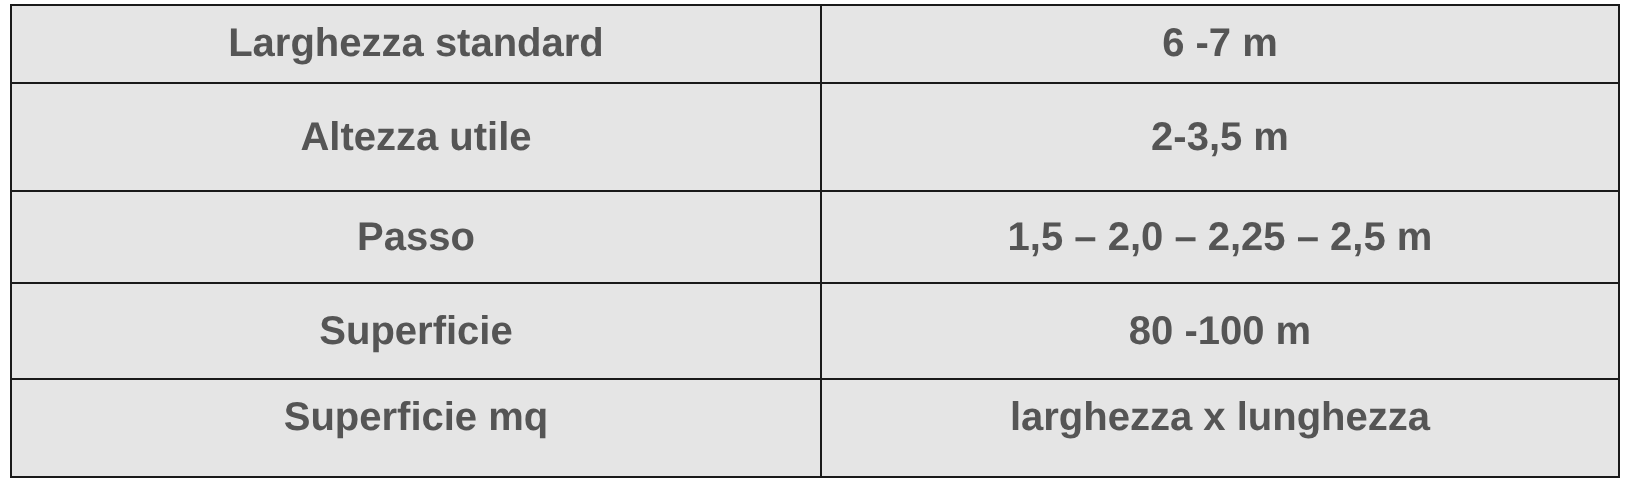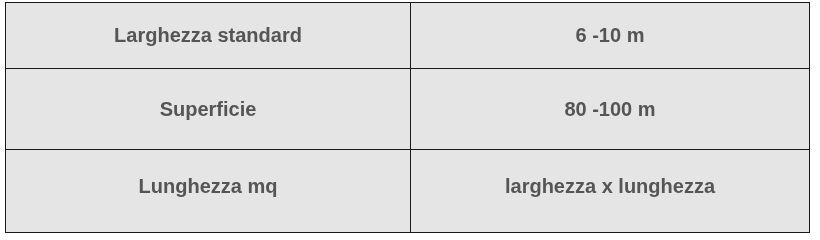--- a/index.html
+++ b/index.html
@@ -54,25 +54,33 @@
 
 <div id="spec-table-wrap">
   <table class="spec-table">
     <colgroup>
       <col class="col-label">
       <col class="col-value">
     </colgroup>
     <tbody>
       <tr data-row="0">
         <td><span class="cell-text">Larghezza standard</span></td>
-        <td><span class="cell-text">6 -10 m</span></td>
+        <td><span class="cell-text">6 -7 m</span></td>
+      </tr>
+      <tr data-row="1">
+        <td><span class="cell-text">Altezza utile</span></td>
+        <td><span class="cell-text">2-3,5 m</span></td>
+      </tr>
+      <tr data-row="2">
+        <td><span class="cell-text">Passo</span></td>
+        <td><span class="cell-text">1,5 – 2,0 – 2,25 – 2,5 m</span></td>
       </tr>
       <tr data-row="3">
         <td><span class="cell-text">Superficie</span></td>
         <td><span class="cell-text">80 -100 m</span></td>
       </tr>
       <tr data-row="4">
-        <td><span class="cell-text">Lunghezza mq</span></td>
+        <td><span class="cell-text">Superficie mq</span></td>
         <td><span class="cell-text">larghezza x lunghezza</span></td>
       </tr>
     </tbody>
   </table>
 </div>
 
 </body></html>

